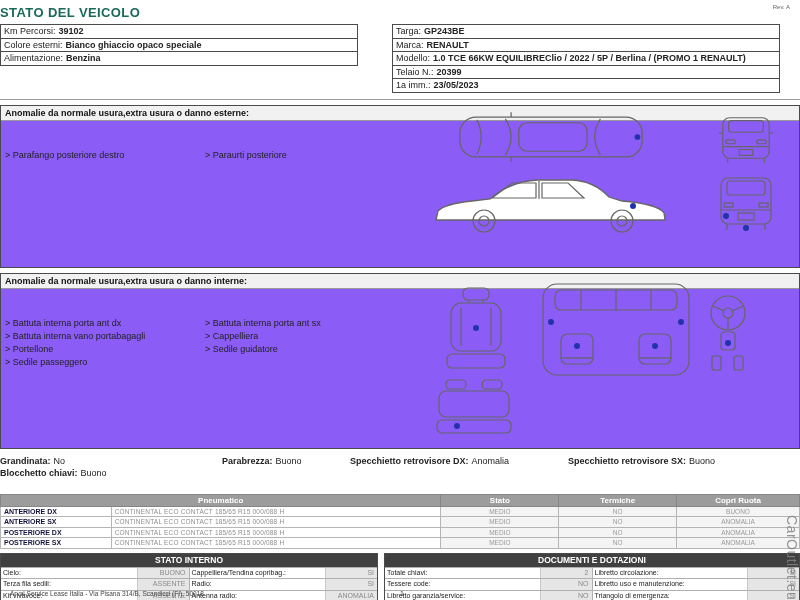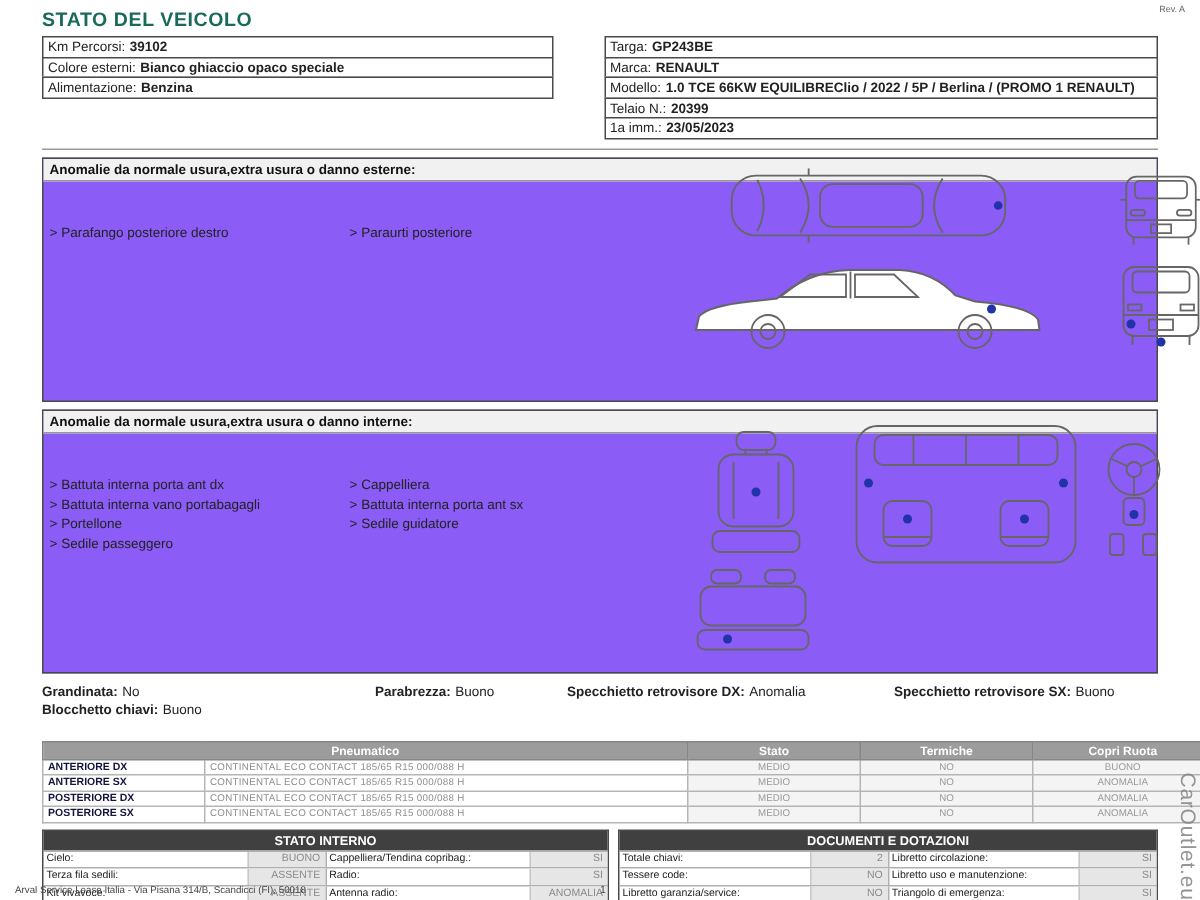--- a/index.html
+++ b/index.html
@@ -1,21 +1,21 @@
 <!DOCTYPE html>
 <html><head>
 <meta charset="utf-8">
 <style>
   * { margin:0; padding:0; box-sizing:border-box; }
   html,body { width:800px; height:600px; }
   body {
     font-family:"Liberation Sans", sans-serif;
     background:#fff; color:#222; position:relative; overflow:hidden;
   }
-  .page { position:absolute; inset:0; padding:5px 28px; }
+  .page { position:absolute; inset:0; padding:5px 0; }
 
   .page-title { font-size:13px; font-weight:bold; color:#1a6a5c; letter-spacing:.4px; }
   .rev { position:absolute; top:4px; right:10px; font-size:6px; color:#666; }
 
   .info-area { display:flex; margin-top:5px; }
   .info-col-left { width:358px; margin-right:34px; }
   .info-col-right { width:388px; }
   .info-row { border:1px solid #4a4a4a; margin-top:-1px; padding:0 3px; font-size:9px; line-height:12.5px; background:#fff; }
   .info-row .lbl { margin-right:3px; }
   .info-row .val { font-weight:bold; }
@@ -191,22 +191,22 @@
   <div class="anomaly-box box-int">
     <div class="box-header">Anomalie da normale usura,extra usura o danno interne:</div>
     <div class="anomaly-cols">
       <div class="an-col">
         <div class="an-item">&gt; Battuta interna porta ant dx</div>
         <div class="an-item">&gt; Battuta interna vano portabagagli</div>
         <div class="an-item">&gt; Portellone</div>
         <div class="an-item">&gt; Sedile passeggero</div>
       </div>
       <div class="an-col">
+        <div class="an-item">&gt; Battuta interna porta ant sx</div>
         <div class="an-item">&gt; Cappelliera</div>
-        <div class="an-item">&gt; Battuta interna porta ant sx</div>
         <div class="an-item">&gt; Sedile guidatore</div>
       </div>
     </div>
 
     <div class="diag" style="left:435px; top:12px; width:80px; height:86px;">
       <svg viewBox="0 0 80 86">
         <g fill="none" stroke="#666" stroke-width="1.2">
           <rect x="27" y="2" width="26" height="12" rx="5"></rect>
           <line x1="33" y1="14" x2="33" y2="17"></line>
             <line x1="47" y1="14" x2="47" y2="17"></line>

